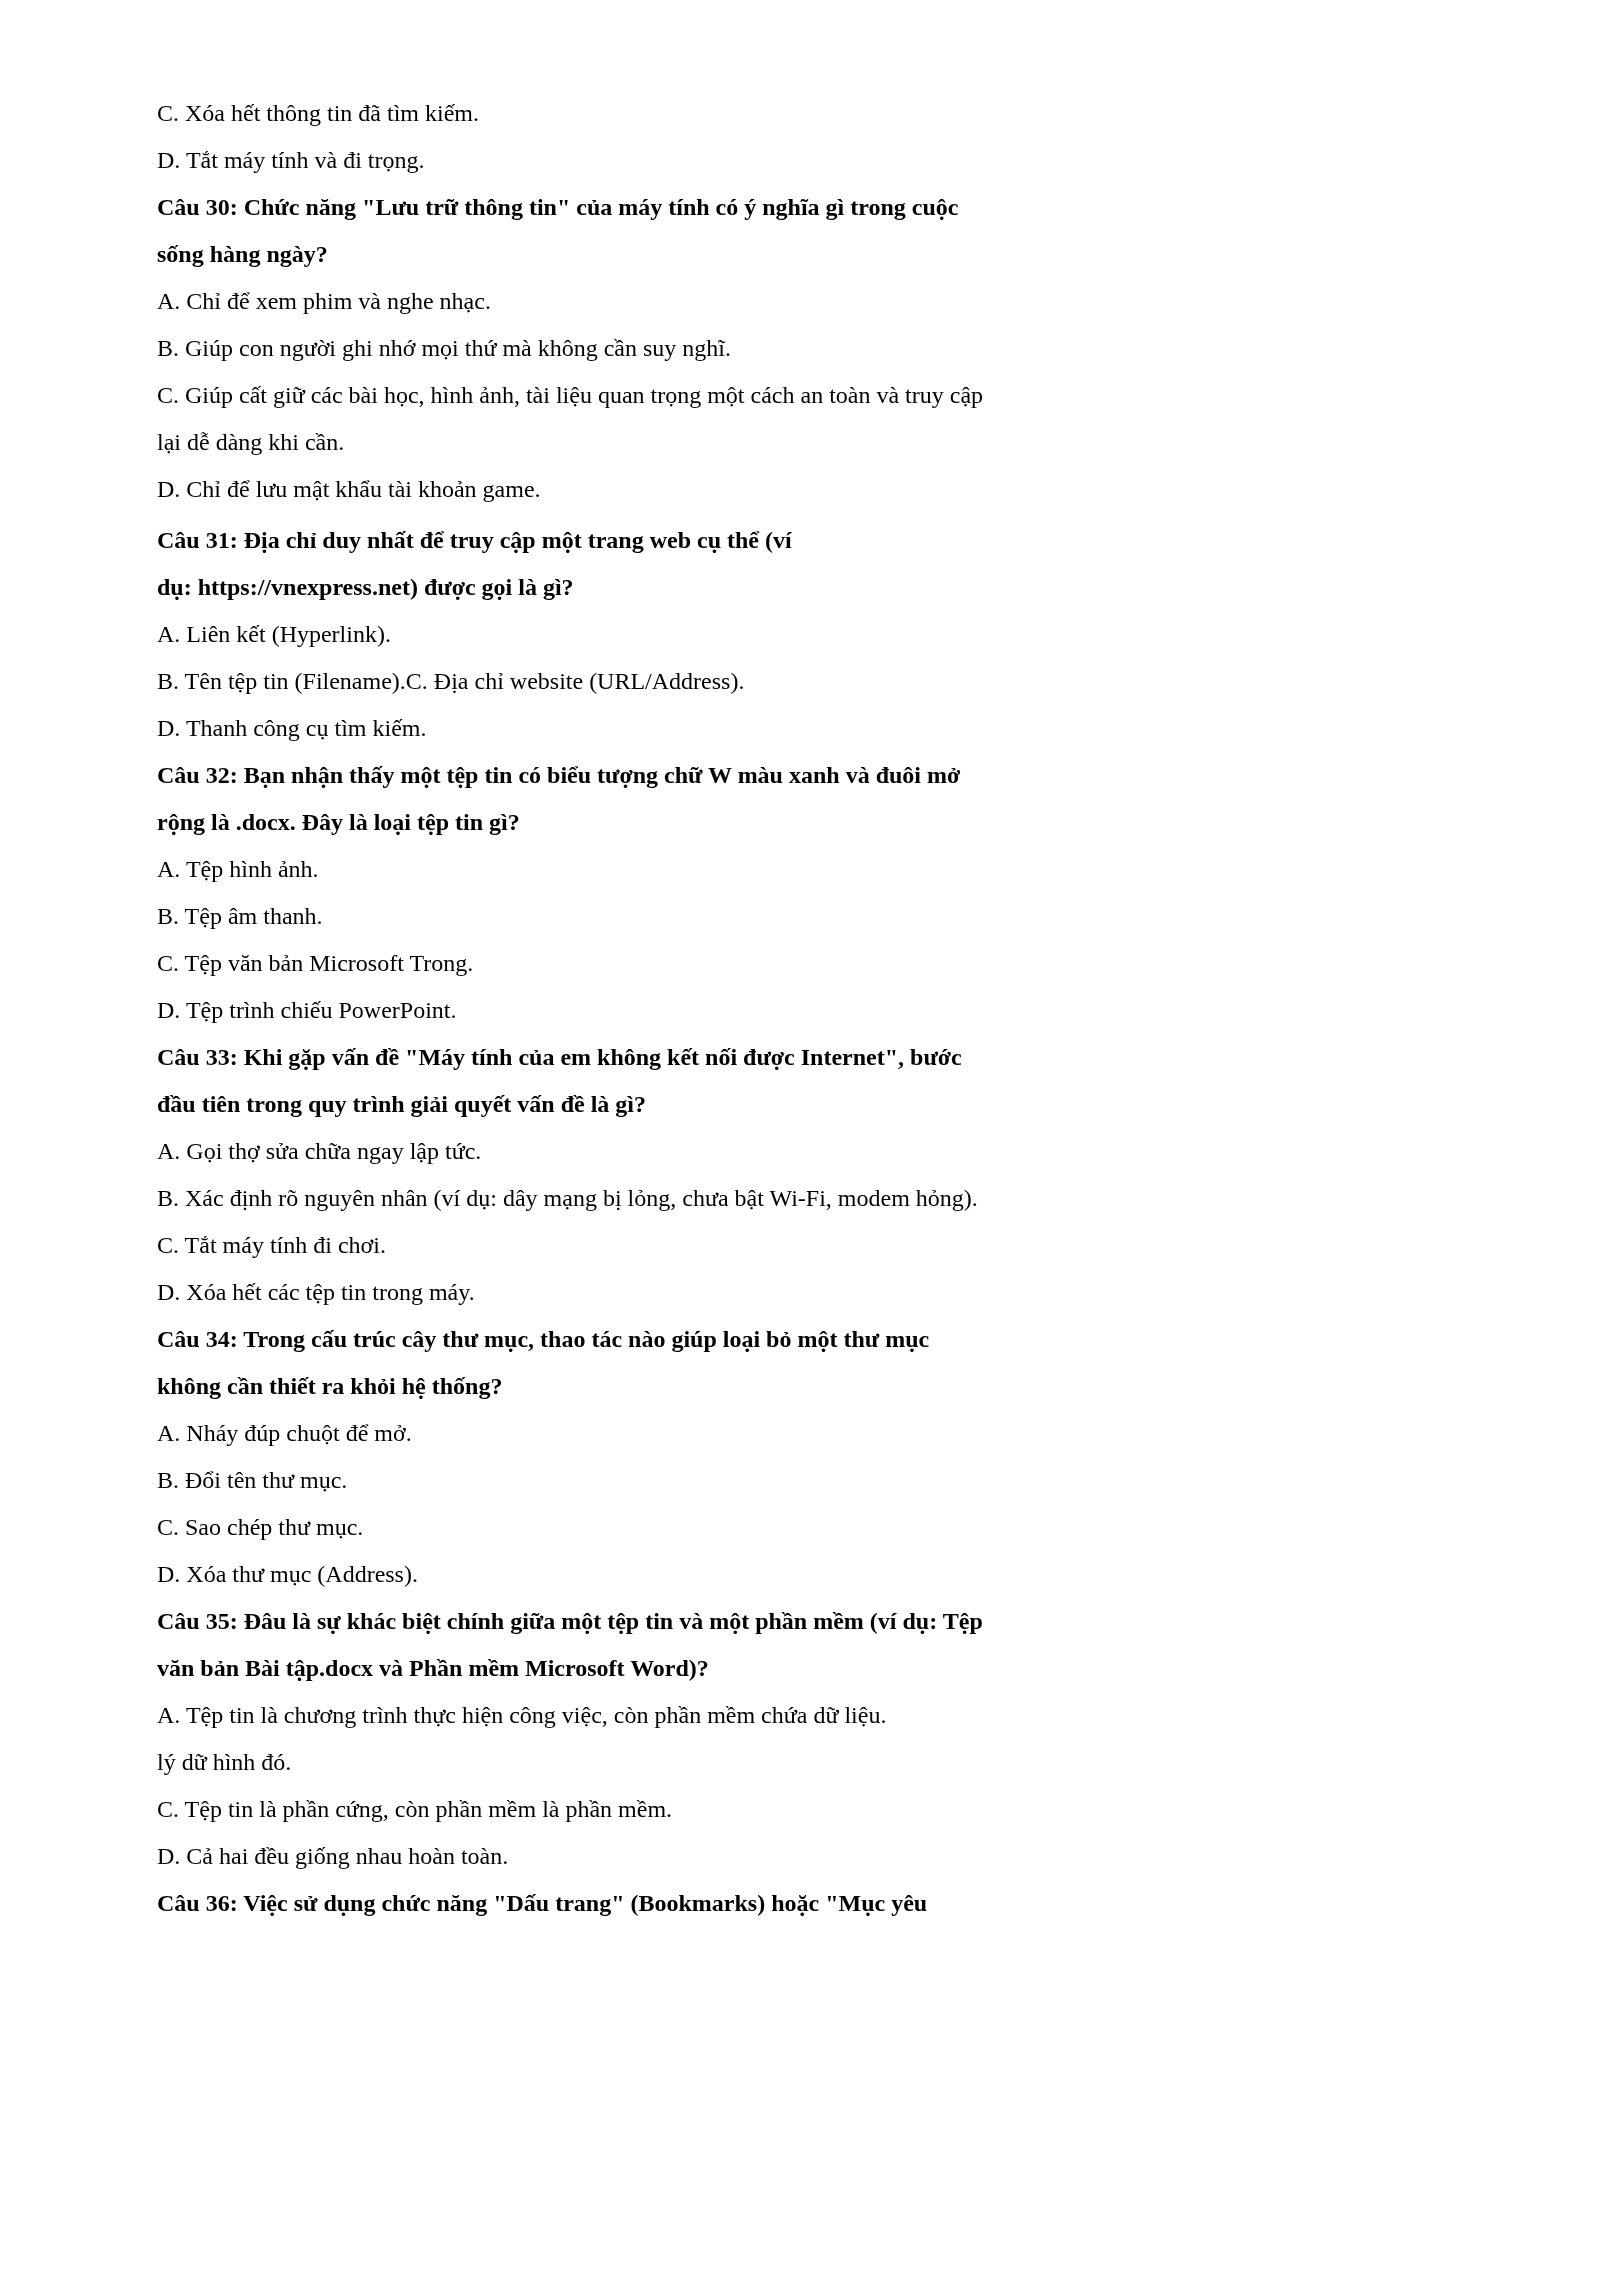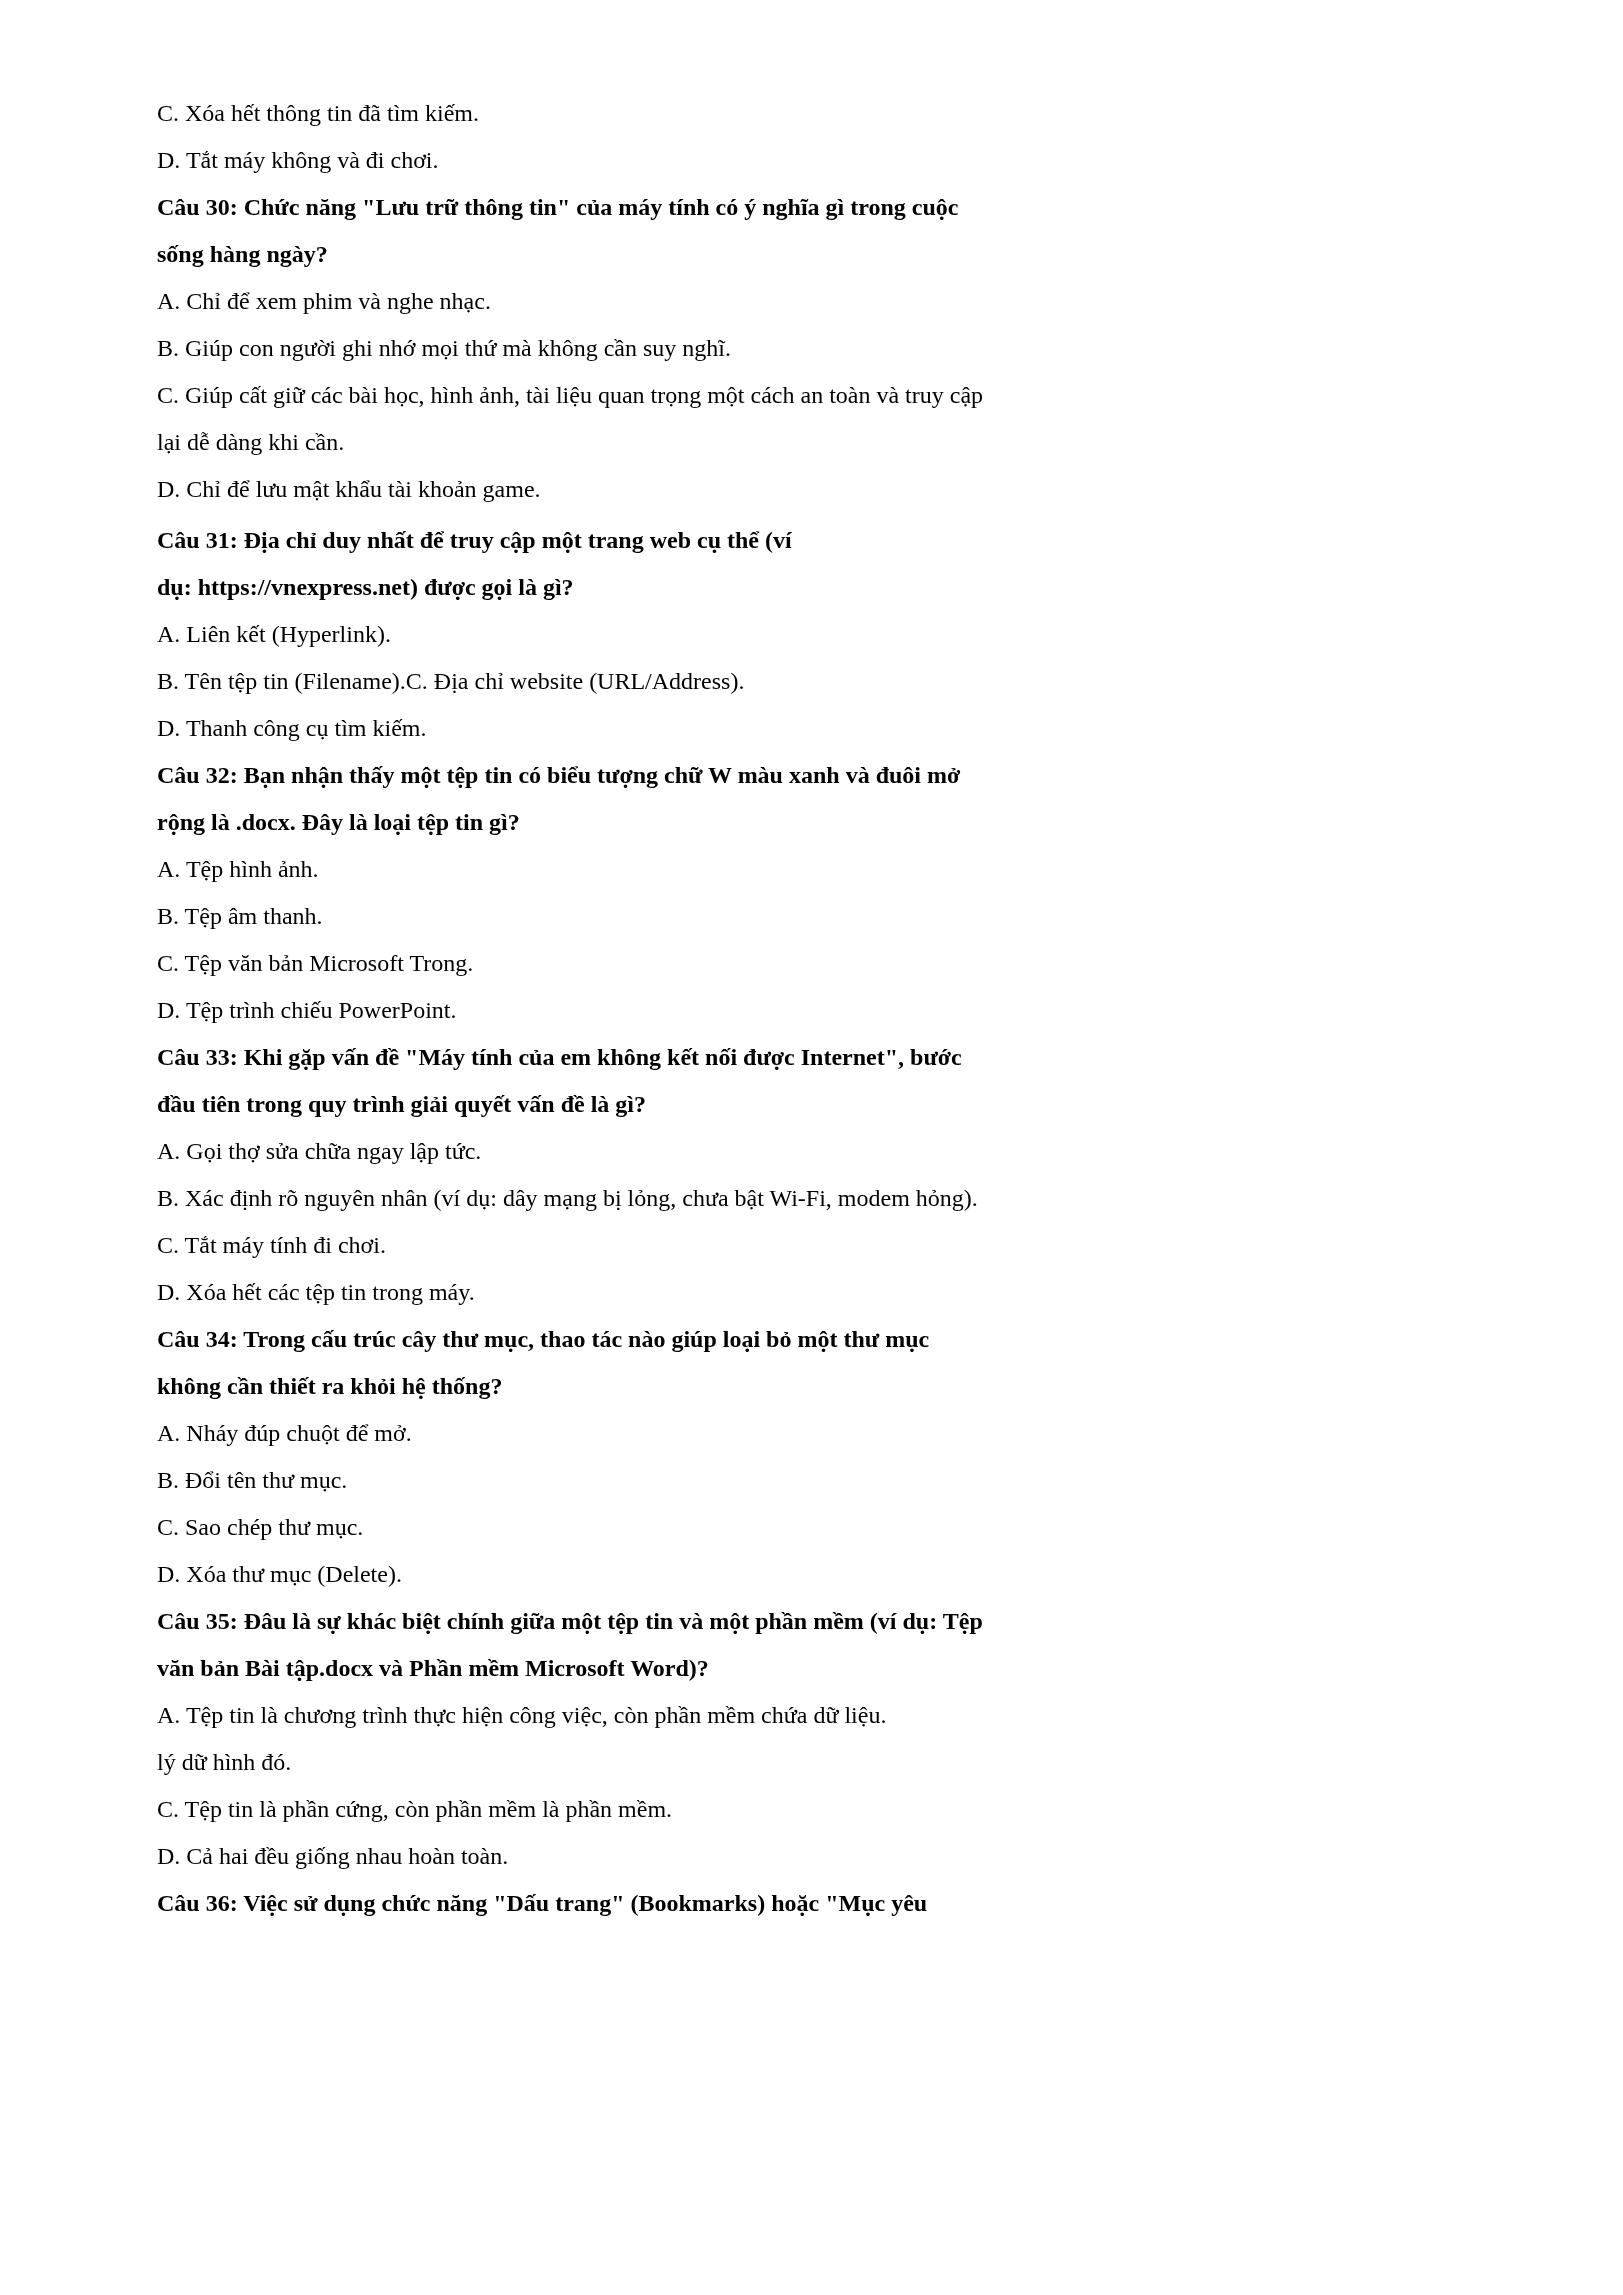--- a/index.html
+++ b/index.html
@@ -29,21 +29,21 @@
   }
   .g18 { margin-top: 4px; }
   .g27 { }
 </style>
 </head>
 <body>
 
 <div class="page" style="background: rgb(255, 255, 255); color: rgb(0, 0, 0);">
   <div class="text-column">
     <div class="line">C. Xóa hết thông tin đã tìm kiếm.</div>
-    <div class="line">D. Tắt máy không và đi chơi.</div>
+    <div class="line">D. Tắt máy tính và đi trọng.</div>
     <div class="line b">Câu 30: Chức năng "Lưu trữ thông tin" của máy tính có ý nghĩa gì trong cuộc</div>
     <div class="line b">sống hàng ngày?</div>
     <div class="line">A. Chỉ để xem phim và nghe nhạc.</div>
     <div class="line">B. Giúp con người ghi nhớ mọi thứ mà không cần suy nghĩ.</div>
     <div class="line">C. Giúp cất giữ các bài học, hình ảnh, tài liệu quan trọng một cách an toàn và truy cập</div>
     <div class="line">lại dễ dàng khi cần.</div>
     <div class="line">D. Chỉ để lưu mật khẩu tài khoản game.</div>
     <div class="line b g18">Câu 31: Địa chỉ duy nhất để truy cập một trang web cụ thể (ví</div>
     <div class="line b">dụ: https://vnexpress.net) được gọi là gì?</div>
     <div class="line g27">A. Liên kết (Hyperlink).</div>
@@ -59,21 +59,21 @@
     <div class="line b">đầu tiên trong quy trình giải quyết vấn đề là gì?</div>
     <div class="line">A. Gọi thợ sửa chữa ngay lập tức.</div>
     <div class="line">B. Xác định rõ nguyên nhân (ví dụ: dây mạng bị lỏng, chưa bật Wi-Fi, modem hỏng).</div>
     <div class="line">C. Tắt máy tính đi chơi.</div>
     <div class="line">D. Xóa hết các tệp tin trong máy.</div>
     <div class="line b">Câu 34: Trong cấu trúc cây thư mục, thao tác nào giúp loại bỏ một thư mục</div>
     <div class="line b">không cần thiết ra khỏi hệ thống?</div>
     <div class="line">A. Nháy đúp chuột để mở.</div>
     <div class="line">B. Đổi tên thư mục.</div>
     <div class="line">C. Sao chép thư mục.</div>
-    <div class="line">D. Xóa thư mục (Delete).</div>
+    <div class="line">D. Xóa thư mục (Address).</div>
     <div class="line b">Câu 35: Đâu là sự khác biệt chính giữa một tệp tin và một phần mềm (ví dụ: Tệp</div>
     <div class="line b">văn bản Bài tập.docx và Phần mềm Microsoft Word)?</div>
     <div class="line">A. Tệp tin là chương trình thực hiện công việc, còn phần mềm chứa dữ liệu.</div>
     <div class="line">lý dữ hình đó.</div>
     <div class="line">C. Tệp tin là phần cứng, còn phần mềm là phần mềm.</div>
     <div class="line">D. Cả hai đều giống nhau hoàn toàn.</div>
     <div class="line b">Câu 36: Việc sử dụng chức năng "Dấu trang" (Bookmarks) hoặc "Mục yêu</div>
   </div>
 </div>
 

